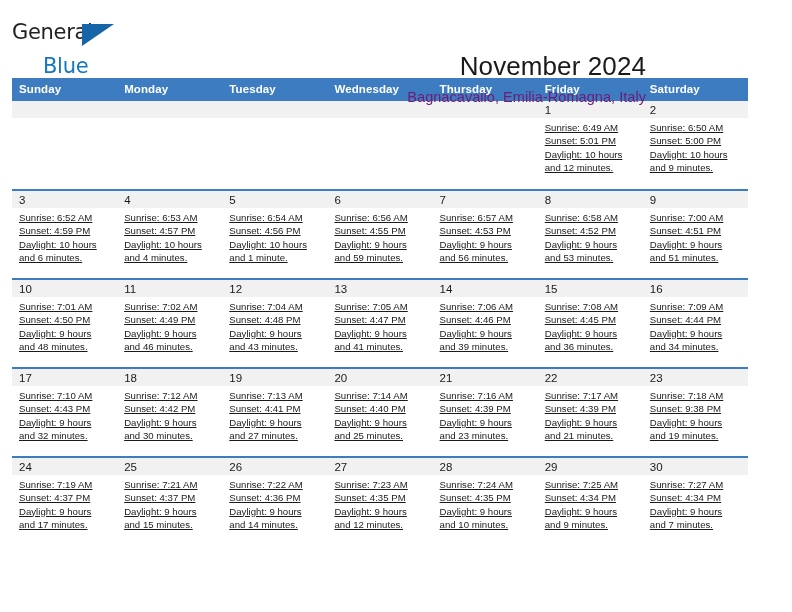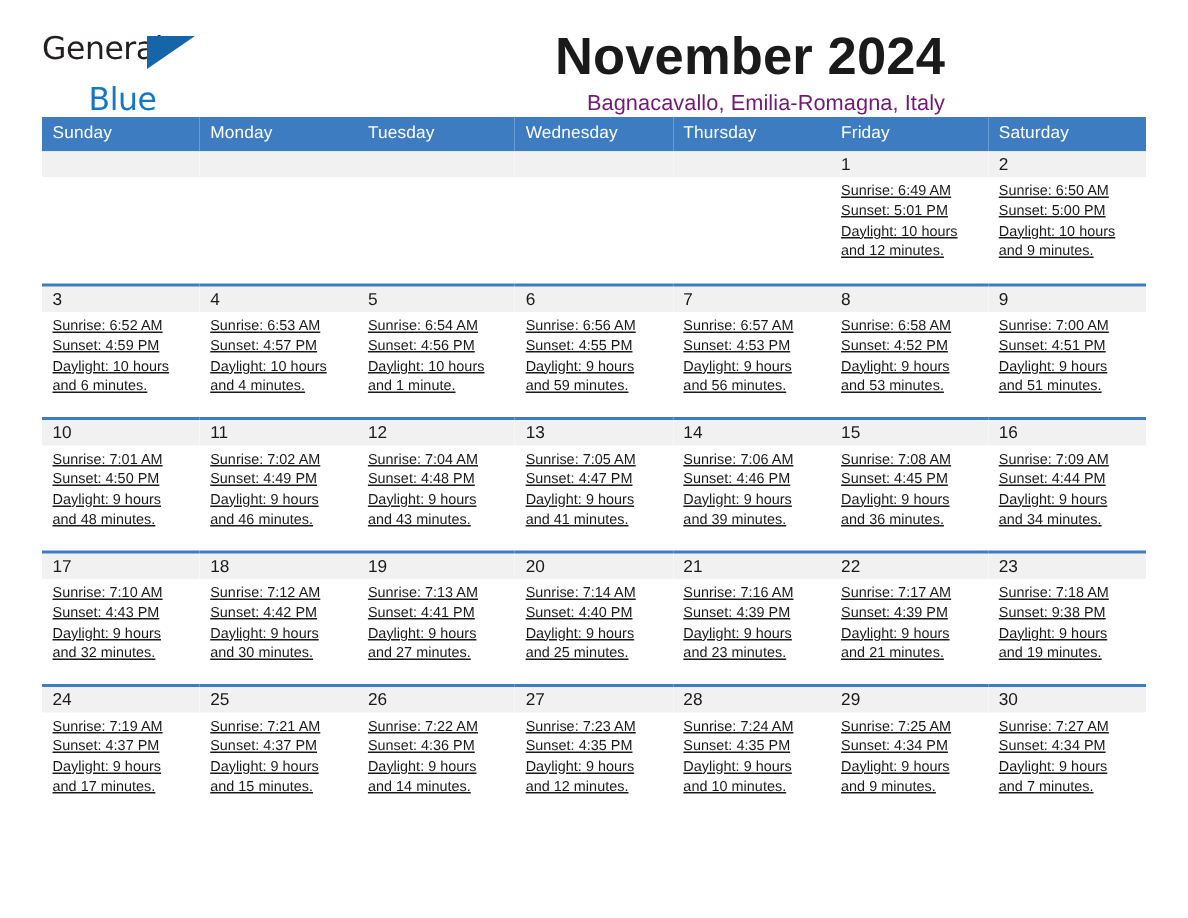--- a/index.html
+++ b/index.html
@@ -13,21 +13,21 @@
     font-family: "Liberation Sans", sans-serif;
     color: #1a1a1a;
     overflow: hidden;
   }
 
   .page {
     position: relative;
     width: 660px;
     height: 612px;
     box-sizing: border-box;
-    padding: 0 28px;
+    padding: 0 12px;
   }
 
   
   .top-bar {
     display: flex;
     align-items: flex-start;
     justify-content: space-between;
     height: 74px;
     padding-top: 22px;
     box-sizing: border-box;
@@ -62,46 +62,47 @@
     height: 0;
     border-left: 32px solid #1565a8;
     border-bottom: 22px solid transparent;
   }
 
   .title-block {
     text-align: right;
     padding-right: 2px;
   }
   .cal-title {
-    font-size: 35px;
-    font-weight: bold;
+    font-size: 26px;
+    font-weight: normal;
     color: #1a1a1a;
     line-height: 32px;
     letter-spacing: 0.1px;
+    margin-top: 28px;
   }
   .cal-subtitle {
     font-size: 14.5px;
     color: #701a75;
     line-height: 20px;
     margin-top: 5px;
     letter-spacing: 0.05px;
   }
 
   
   .calendar {
     width: 736px;
     border-collapse: collapse;
     table-layout: fixed;
     margin-top: 4px;
   }
   .calendar th {
     background: #3d7cc0;
     color: #ffffff;
     font-size: 11.5px;
-    font-weight: normal;
+    font-weight: bold;
     text-align: left;
     padding: 5px 0 6px 7px;
     height: 21px;
     box-sizing: border-box;
     letter-spacing: 0.1px;
   }
 
   .calendar td {
     vertical-align: top;
     padding: 0;

